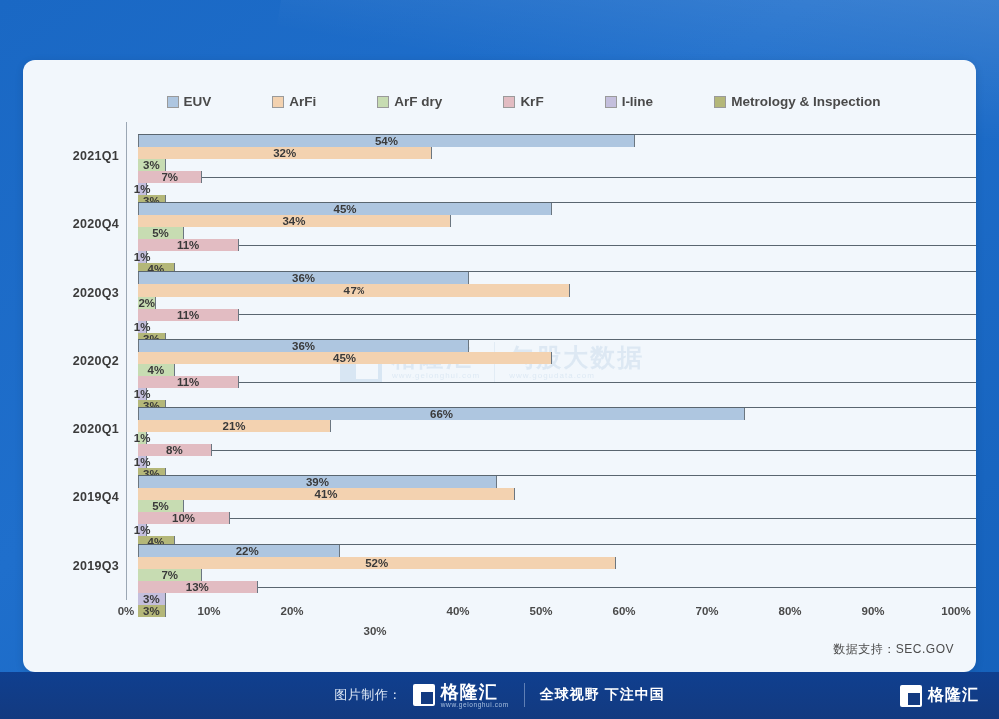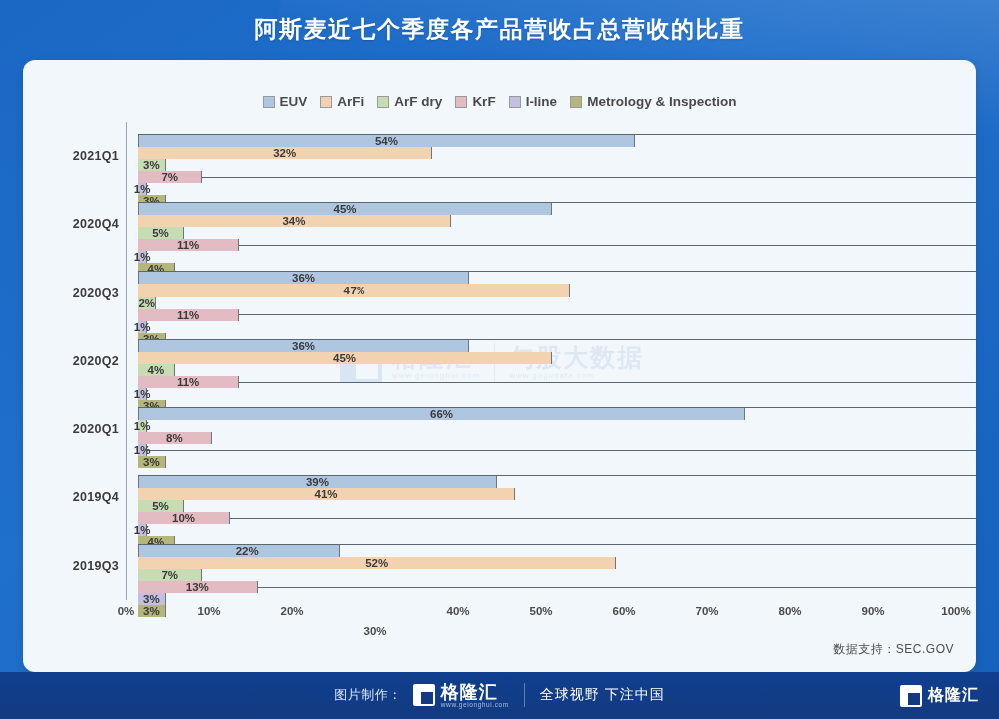--- a/index.html
+++ b/index.html
@@ -69,21 +69,21 @@
   .legend {
     position: absolute;
     top: 34px;
     left: 0;
     width: 953px;
     display: flex;
     align-items: center;
     justify-content: center;
     gap: 13px;
   }
-  .legend-item { display: flex; align-items: center; gap: 5px; }
+  .legend-item { display: flex; align-items: center; gap: 5px; margin-left: 48px; }
   .legend-swatch {
     width: 12px; height: 12px;
     border: 1px solid #9a9a9a;
     display: inline-block;
   }
   .legend-label {
     font-size: 13.5px;
     font-weight: bold;
     color: #4a4a4a;
     white-space: nowrap;
@@ -282,43 +282,40 @@
     letter-spacing: 0.6px;
   }
   .footer-divider {
     width: 1px; height: 24px;
     background: #5f7fb5;
     margin: 0 4px;
   }
   .footer-slogan {
     color: #ffffff;
     font-size: 14px;
-    font-weight: normal;
+    font-weight: bold;
     letter-spacing: 1px;
     white-space: nowrap;
   }
   .footer-right {
     position: absolute;
     right: 20px;
     display: flex;
     align-items: center;
     gap: 6px;
   }
   .footer-right .brand-name { font-size: 16px; }
 </style>
 </head>
 <body>
 
 <div id="page">
 
   <div class="header-streak"></div>
 
-  <div class="header">
-    <div class="header-title">阿斯麦近七个季度各产品营收占总营收的比重</div>
-  </div>
 
   <div class="card">
 
     <div class="legend" id="legend">
         <div class="legend-item">
           <span class="legend-swatch" style="background: rgb(174, 198, 224);"></span>
           <span class="legend-label">EUV</span>
         </div>
         <div class="legend-item">
           <span class="legend-swatch" style="background: rgb(243, 210, 176);"></span>
@@ -448,20 +445,23 @@
               <div class="seg" title="Metrology &amp; Inspection" style="width: 3%; background: rgb(180, 183, 121);">
                 <span>3%</span>
               </div>
             </div>
           </div>
           <div class="row">
             <div class="row-label">2020Q1</div>
             <div class="bar">
               <div class="seg" title="EUV" style="width: 66%; background: rgb(174, 198, 224);">
                 <span>66%</span>
+              </div>
+              <div class="seg" title="ArFi" style="width: 21%; background: rgb(243, 210, 176);">
+                <span>21%</span>
               </div>
               <div class="seg" title="ArF dry" style="width: 1%; background: rgb(199, 220, 178);">
                 <span>1%</span>
               </div>
               <div class="seg" title="KrF" style="width: 8%; background: rgb(226, 188, 194);">
                 <span>8%</span>
               </div>
               <div class="seg" title="I-line" style="width: 1%; background: rgb(196, 191, 221);">
                 <span>1%</span>
               </div>

